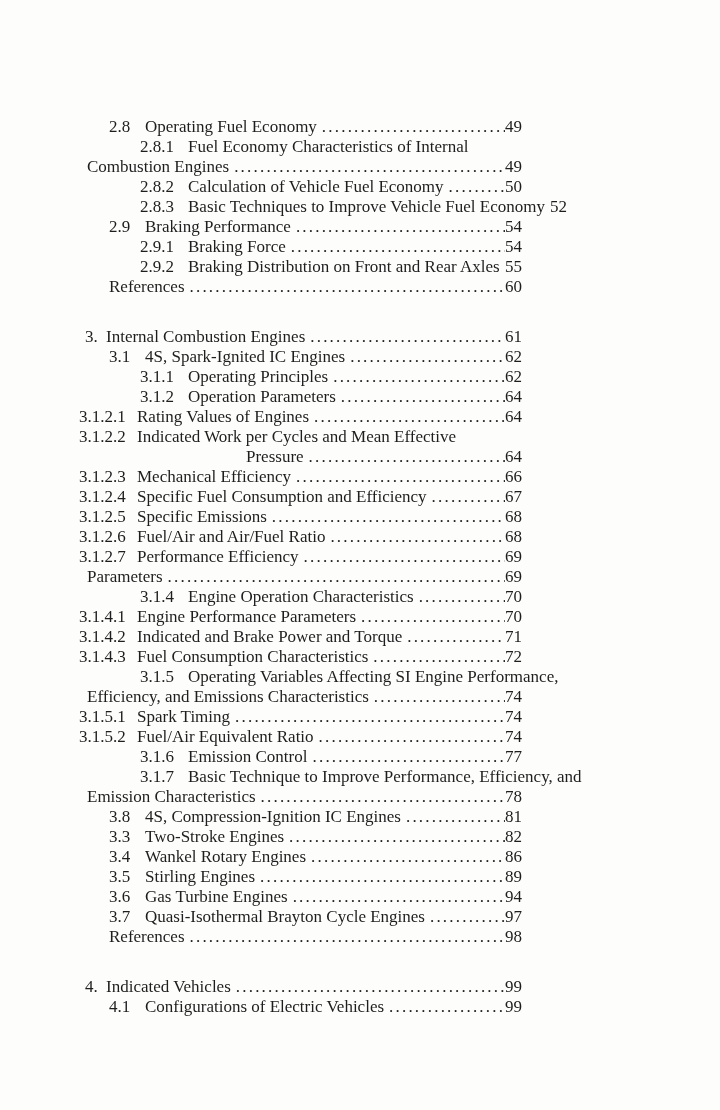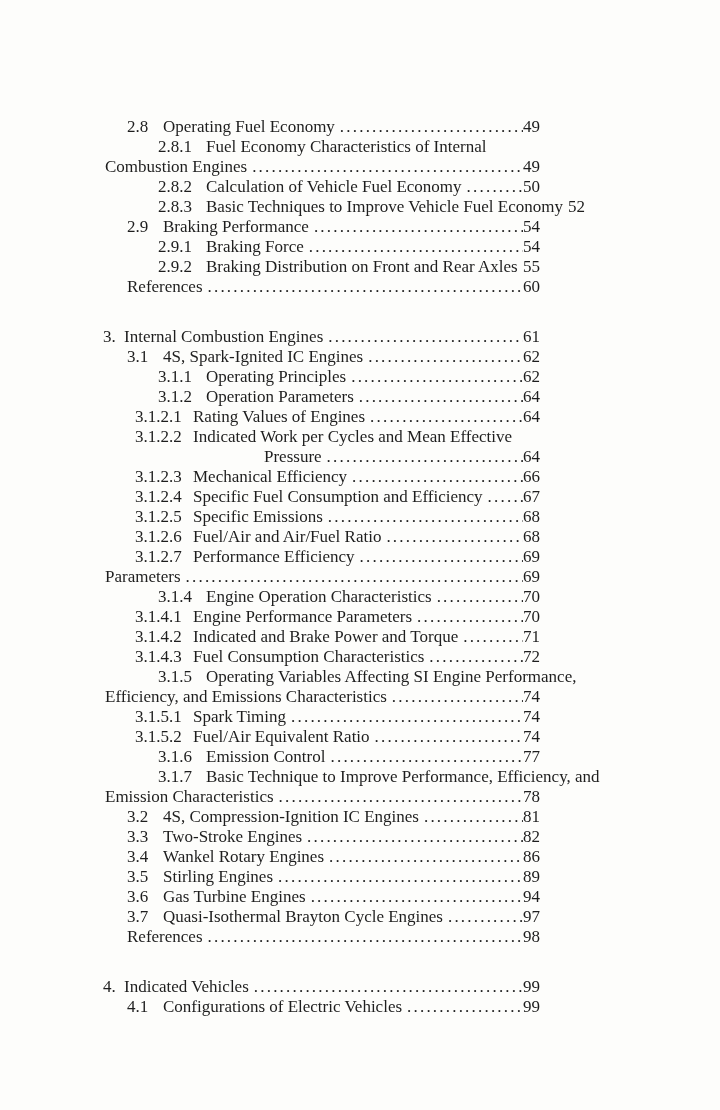--- a/index.html
+++ b/index.html
@@ -11,21 +11,20 @@
     height: 1110px;
     background: #fdfdfb;
     overflow: hidden;
     font-family: "Liberation Serif", "DejaVu Serif", serif;
     color: #1e1e1e;
   }
   .page {
     width: 604px;
     height: 1110px;
     position: relative;
-    margin-left: 18px;
   }
   .toc {
     padding-top: 117px;
     padding-right: 82px;
     font-size: 17px;
   }
   .row {
     display: flex;
     align-items: baseline;
     line-height: 20px;
@@ -46,21 +45,21 @@
     content: "........................................................................................................................................................";
     letter-spacing: 2.2px;
   }
   .pagenum { flex: 0 0 auto; text-align: right; font-family: Liberation Serif, serif; }
   .gap { height: 30px; }
 
   
   .chapter { padding-left: 85px; }  .chapter .num { width: 21px; }
   .l2      { padding-left: 109px; } .l2 .num      { width: 36px; }
   .l3      { padding-left: 140px; } .l3 .num      { width: 48px; }
-  .l4      { padding-left: 117px; } .l4 .num      { width: 58px; }
+  .l4      { padding-left: 79px; } .l4 .num      { width: 58px; }
   .refs    { padding-left: 109px; }
   .cont-l3 { padding-left: 87px; }
   .cont-l4 { padding-left: 246px; }
 </style>
 </head>
 <body>
 
 <div class="page">
   <div class="toc">
       <div class="row l2">
@@ -242,21 +241,21 @@
       <div class="row l3">
         <span class="num">3.1.7</span>
         <span class="title">Basic Technique to Improve Performance, Efficiency, and</span>
       </div>
       <div class="row cont-l3">
         <span class="title">Emission Characteristics</span>
         <span class="leader"></span>
         <span class="pagenum">78</span>
       </div>
       <div class="row l2">
-        <span class="num">3.2</span>
+        <span class="num">3.8</span>
         <span class="title">4S, Compression-Ignition IC Engines</span>
         <span class="leader"></span>
         <span class="pagenum">81</span>
       </div>
       <div class="row l2">
         <span class="num">3.3</span>
         <span class="title">Two-Stroke Engines</span>
         <span class="leader"></span>
         <span class="pagenum">82</span>
       </div>

